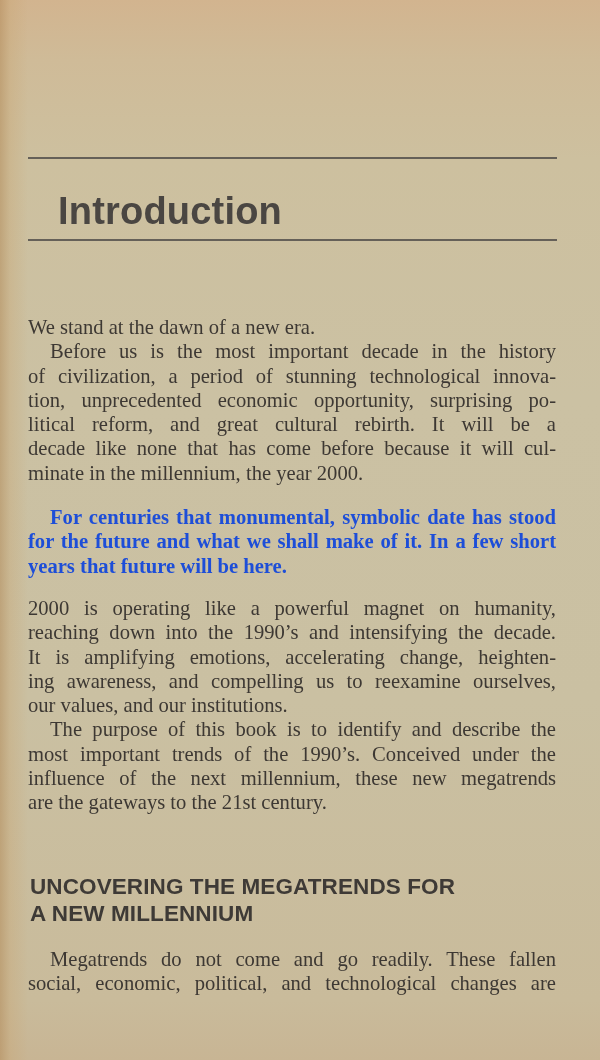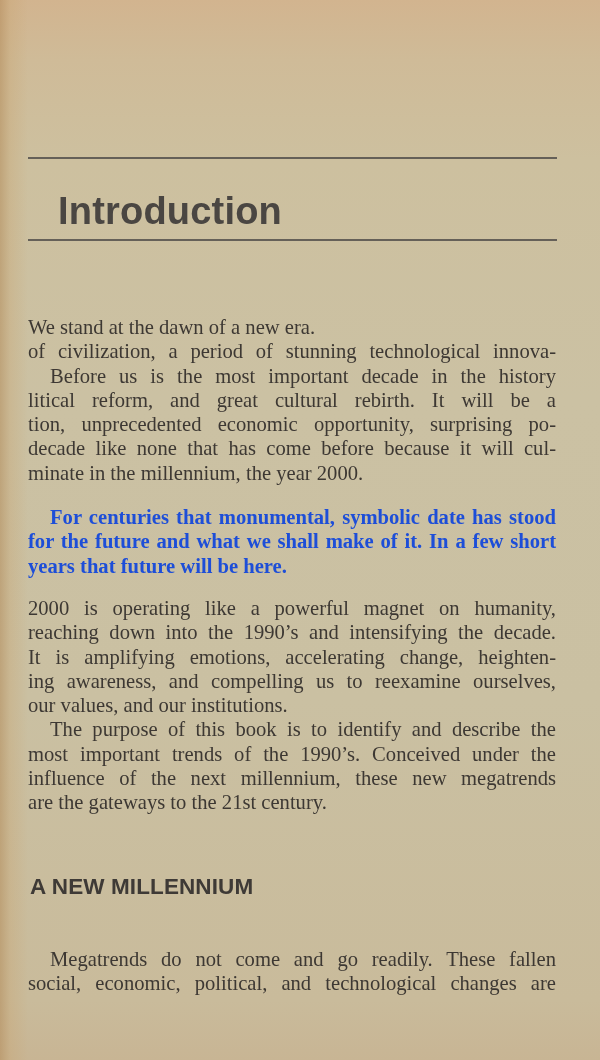--- a/index.html
+++ b/index.html
@@ -111,24 +111,24 @@
 
 <div class="rule top"></div>
 <h1 class="chapter-title">Introduction</h1>
 <div class="rule bottom"></div>
 
 <div class="body-text block1">
   <div>
     <span class="line last">We stand at the dawn of a new era.</span>
   </div>
   <div>
+    <span class="line indent">Before us is the most important decade in the history</span>
     <span class="line">of civilization, a period of stunning technological innova-</span>
-    <span class="line indent">Before us is the most important decade in the history</span>
+    <span class="line">tion, unprecedented economic opportunity, surprising po-</span>
     <span class="line">litical reform, and great cultural rebirth. It will be a</span>
-    <span class="line">tion, unprecedented economic opportunity, surprising po-</span>
     <span class="line">decade like none that has come before because it will cul-</span>
     <span class="line last">minate in the millennium, the year 2000.</span>
   </div>
 </div>
 
 <div class="body-text block2">
   <span class="line indent">For centuries that monumental, symbolic date has stood</span>
   <span class="line">for the future and what we shall make of it. In a few short</span>
   <span class="line last">years that future will be here.</span>
 </div>
@@ -143,20 +143,21 @@
   </div>
   <div>
     <span class="line indent">The purpose of this book is to identify and describe the</span>
     <span class="line">most important trends of the 1990’s. Conceived under the</span>
     <span class="line">influence of the next millennium, these new megatrends</span>
     <span class="line last">are the gateways to the 21st century.</span>
   </div>
 </div>
 
 <h2 class="section-heading">
+  <span>UNCOVERING THE MEGATRENDS FOR</span>
   <span>A NEW MILLENNIUM</span>
 </h2>
 
 <div class="body-text block4">
   <span class="line indent">Megatrends do not come and go readily. These fallen</span>
   <span class="line">social, economic, political, and technological changes are</span>
 </div>
 
 <div class="page-number">xvii</div>
 

